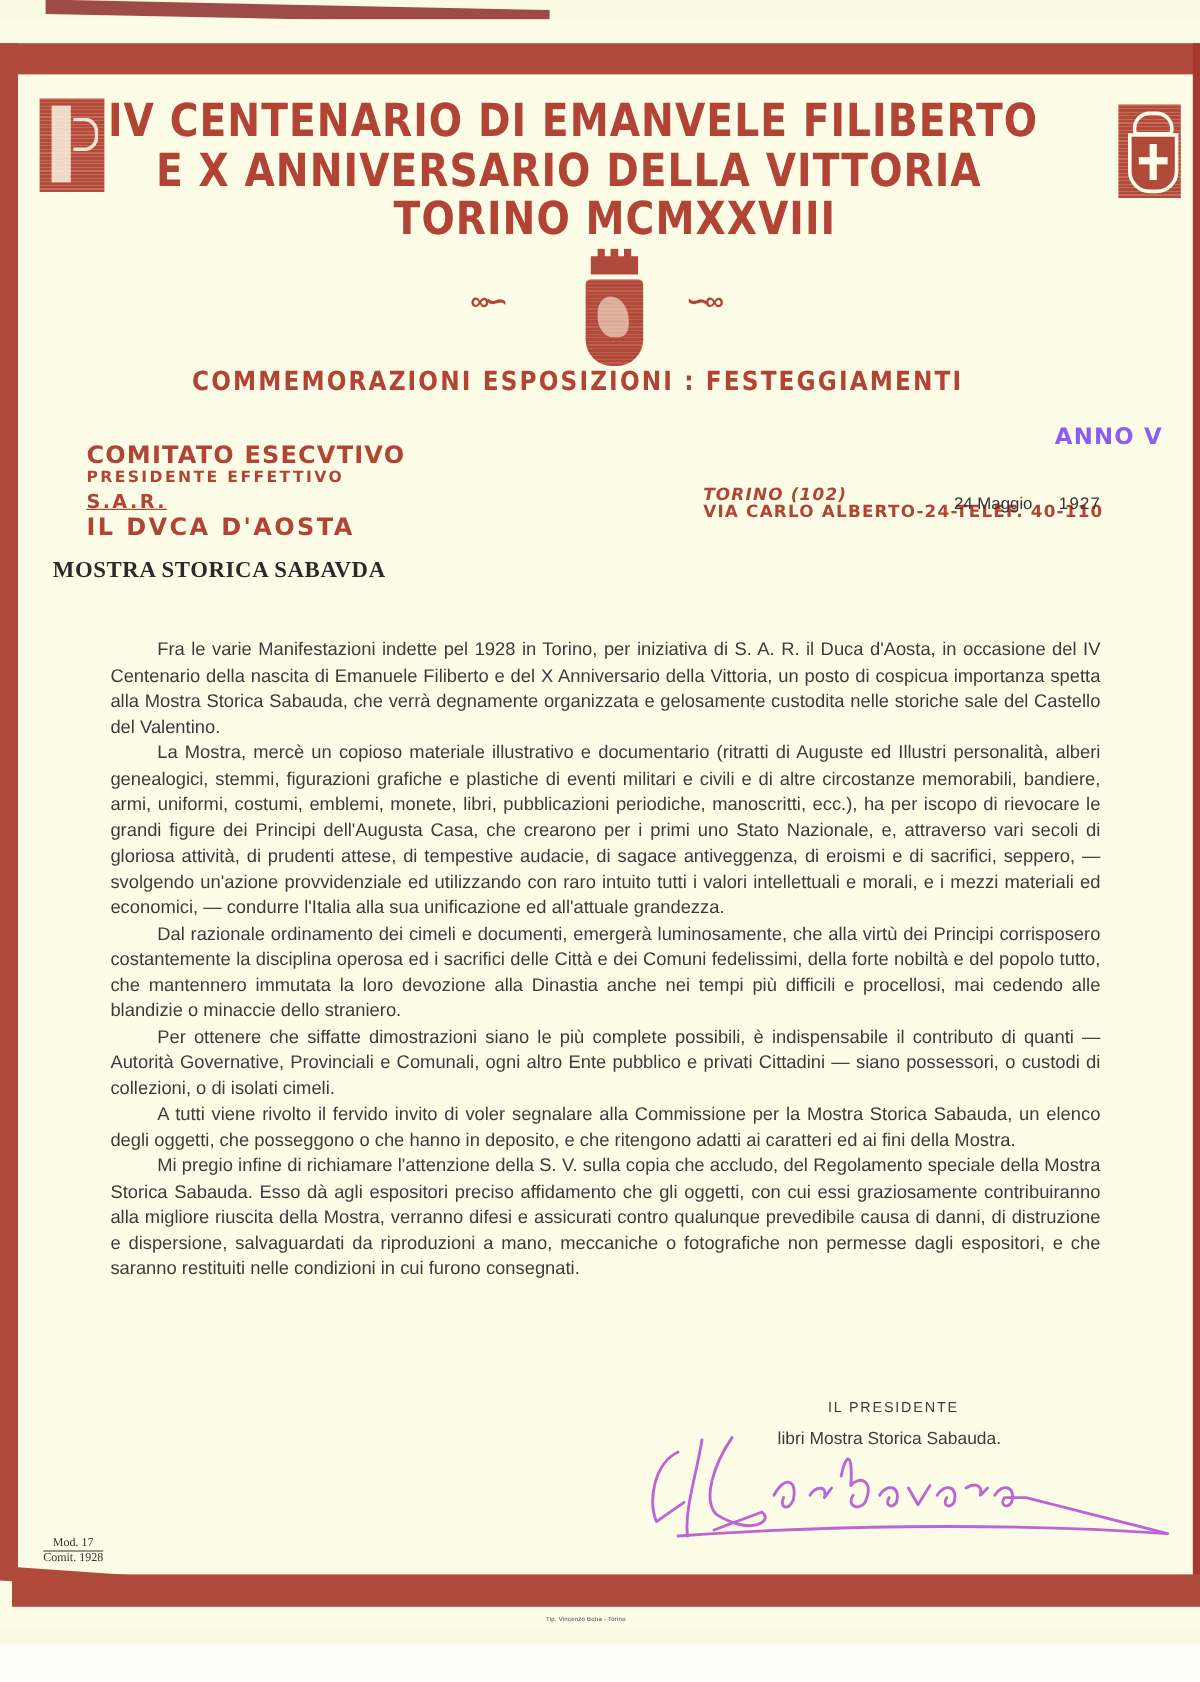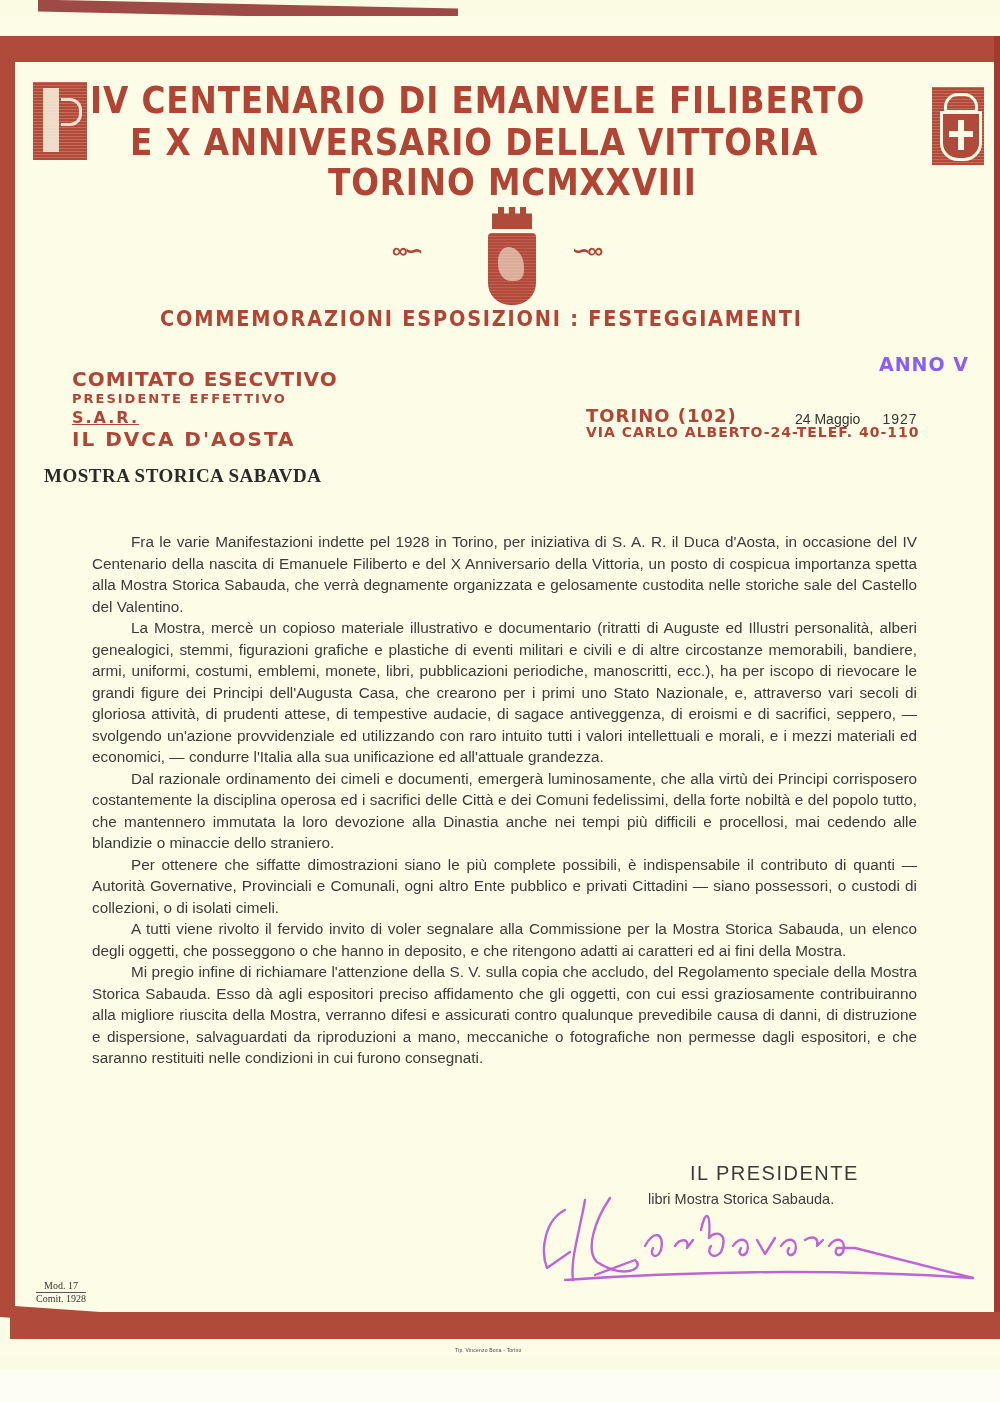--- a/index.html
+++ b/index.html
@@ -69,38 +69,38 @@
     transform:scaleX(0.88); transform-origin:left top;
   }
   .committee { position:absolute; left:72px; top:350px; color:#b14434; font-family:"DejaVu Sans", sans-serif; font-weight:bold; }
   .committee .c1 { font-size:20px; letter-spacing:1px;margin-top:17px; }
   .committee .c2 { font-size:13px; letter-spacing:2px; margin-top:0px; }
   .committee .c3 { font-size:16px; letter-spacing:2px; margin-top:2px;text-decoration:underline; }
   .committee .c4 { font-size:20px; letter-spacing:2px; margin-top:0px; }
 
   .anno { position:absolute; left:842px; top:353px; font-family:"DejaVu Sans", sans-serif; font-weight:bold; font-size:19px; letter-spacing:1px; color:#8b5cf6;margin-left:37px; }
   .address { position:absolute; left:586px; top:405px; font-family:"DejaVu Sans", sans-serif; font-weight:bold; color:#b14434; white-space:nowrap; }
-  .address .a1 { font-size:18px; letter-spacing:1px; }
+  .address .a1 { font-size:14px; letter-spacing:1px;font-style:italic; }
   .address .a2 { font-size:14px; letter-spacing:1px; margin-top:-2px; }
   .date { position:absolute; left:795px; top:411px; font-size:14px; color:#333; white-space:nowrap; }
   .date .y { margin-left:22px; letter-spacing:1px; }
 
   .section-title {
     position:absolute; left:44px; top:465px; font-family:"Liberation Serif", serif; font-weight:bold;
     font-size:19px; letter-spacing:0.5px; color:#2a2a2a;
   }
 
   .body-text {
     position:absolute; left:92px; top:531px; width:825px;
     font-size:15.3px; line-height:21.5px; color:#3b3b3b; text-align:justify;
   }
   .body-text p { margin:0; text-indent:39px; }
 
   .sign-block { position:absolute; left:628px; top:1160px; color:#3b3b3b; font-size:14.5px; line-height:26px; }
-  .sign-block .t1 { margin-left:62px; font-size:20px; letter-spacing:1.5px; }
+  .sign-block .t1 { margin-left:62px; font-size:12px; letter-spacing:1.5px; }
   .sign-block .t3 { margin-left:20px; }
 
   .signature { position:absolute; left:525px; top:1190px; width:450px; height:110px; }
 
   .modnote { position:absolute; left:36px; top:1280px; font-family:"Liberation Serif", serif; font-size:10px; color:#333; line-height:12px; text-align:center; }
   .modnote .m1 { border-bottom:1px solid #555; padding:0 6px 0; }
 
   .printer { position:absolute; left:455px; top:1347px; font-size:5px; color:#444; letter-spacing:.2px; }
 </style>
 </head>

